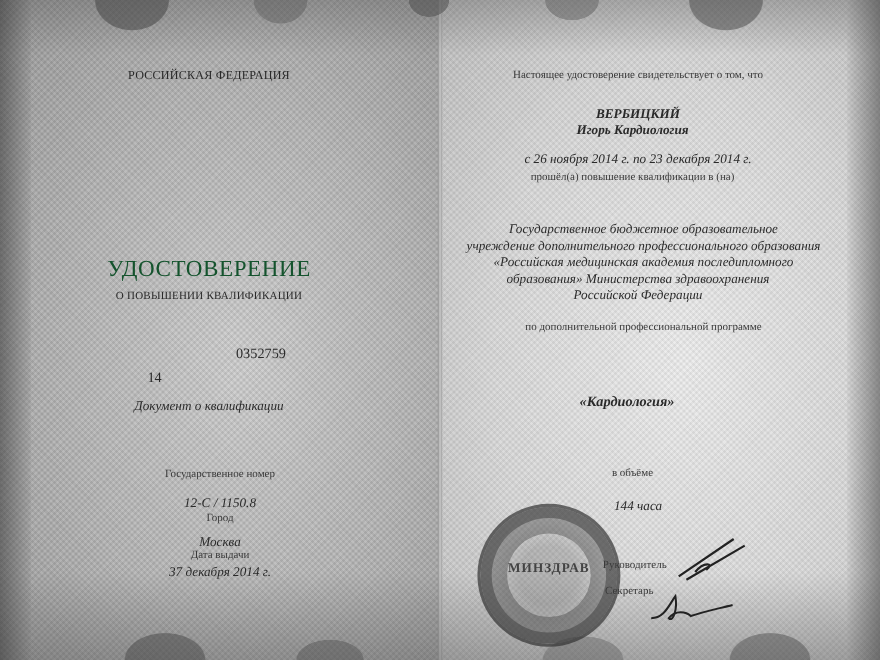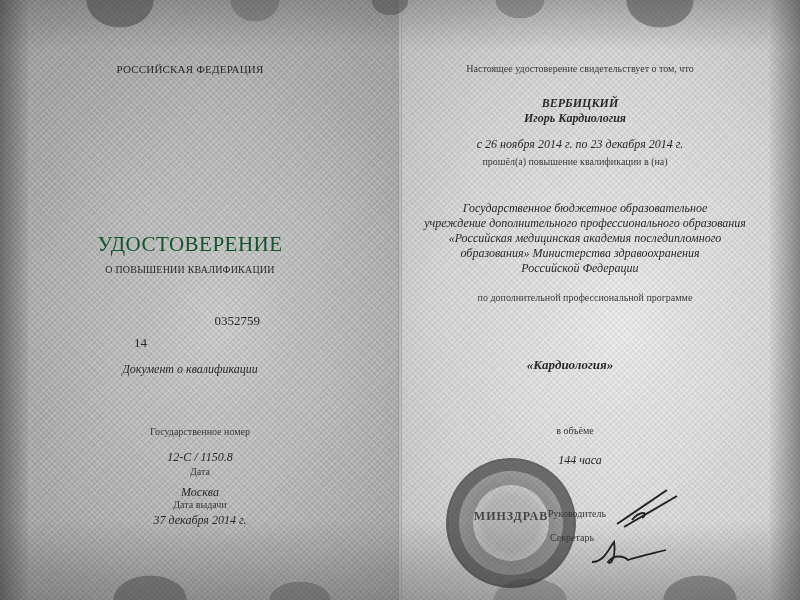--- a/index.html
+++ b/index.html
@@ -34,21 +34,21 @@
       linear-gradient(0deg, rgba(90,90,90,0.4), transparent); }
   .border-left { position:absolute; left:0; top:0; width:28px; height:600px; background:linear-gradient(90deg, rgba(60,60,60,0.55), rgba(120,120,120,0.15)); }
   .border-right { position:absolute; right:0; top:0; width:30px; height:600px; background:linear-gradient(270deg, rgba(70,70,70,0.55), rgba(150,150,150,0.1)); }
 
   .t { position:absolute; text-align:center; white-space:nowrap; }
   .caps { font-size:11px; letter-spacing:0.2px; }
   .small { font-size:10px; color:#3a3a3a; }
   .italic { font-style:italic; }
   .bold { font-weight:bold; }
 
-  .stamp { position:absolute; left:446px; top:458px; width:124px; height:124px; border-radius:50%;
+  .stamp { position:absolute; left:434px; top:458px; width:124px; height:124px; border-radius:50%;
     border:3px solid rgba(50,50,50,0.7);
     box-shadow: inset 0 0 0 8px rgba(0,0,0,0.0), inset 0 0 0 10px rgba(60,60,60,0.5), inset 0 0 0 22px rgba(0,0,0,0.0), inset 0 0 0 24px rgba(60,60,60,0.4);
     background: radial-gradient(circle, rgba(80,80,80,0.25) 0 30%, transparent 60%);
   }
   .stamp-text { position:absolute; left:0; top:48px; width:124px; text-align:center; font-size:12px; font-weight:bold; color:rgba(40,40,40,0.8); letter-spacing:1px; }
   .sig { position:absolute; }
 </style>
 </head>
 <body>
 
@@ -62,21 +62,21 @@
 
 <div class="t caps" style="left:110px; top:63px; width:160px;">РОССИЙСКАЯ ФЕДЕРАЦИЯ</div>
 <div class="t" style="left:70px; top:232px; width:240px; font-size:21px; letter-spacing:0.5px; color:#14532d;">УДОСТОВЕРЕНИЕ</div>
 <div class="t caps" style="left:90px; top:264px; width:200px; font-size:10px;">О ПОВЫШЕНИИ КВАЛИФИКАЦИИ</div>
 <div class="t" style="left:134px; top:313px; width:30px; font-size:13px; text-align:left;margin-top:22px;">14</div>
 <div class="t" style="left:180px; top:313px; width:80px; font-size:13px; text-align:right;">0352759</div>
 <div class="t italic" style="left:100px; top:362px; width:180px; font-size:12px;">Документ о квалификации</div>
 
 <div class="t small" style="left:130px; top:426px; width:140px;">Государственное номер</div>
 <div class="t italic" style="left:130px; top:450px; width:140px; font-size:12px;">12-С / 1150.8</div>
-<div class="t small" style="left:150px; top:466px; width:100px;">Дата</div>
+<div class="t small" style="left:150px; top:466px; width:100px;">Город</div>
 <div class="t italic" style="left:130px; top:485px; width:140px; font-size:12px;">Москва</div>
 <div class="t small" style="left:130px; top:499px; width:140px;">Дата выдачи</div>
 <div class="t italic" style="left:120px; top:513px; width:160px; font-size:12px;">37 декабря 2014 г.</div>
 
 <div class="t small" style="left:450px; top:63px; width:260px; font-size:10px;">Настоящее удостоверение свидетельствует о том, что</div>
 <div class="t italic bold" style="left:520px; top:96px; width:120px; font-size:12px;">ВЕРБИЦКИЙ</div>
 <div class="t italic bold" style="left:510px; top:111px; width:130px; font-size:12px;">Игорь Кардиология</div>
 <div class="t italic" style="left:455px; top:137px; width:250px; font-size:12px;">с 26 ноября 2014 г.  по 23 декабря 2014 г.</div>
 <div class="t small" style="left:460px; top:156px; width:230px;">прошёл(а) повышение квалификации в (на)</div>
 

